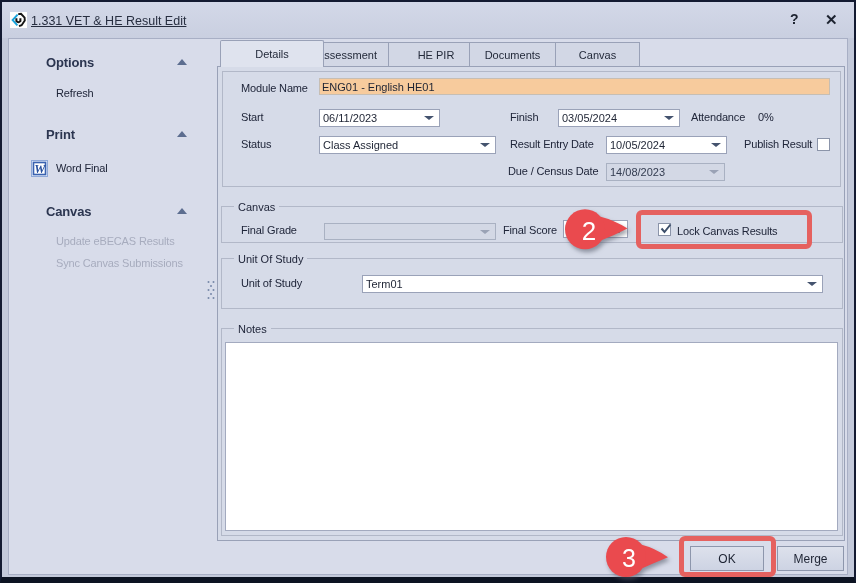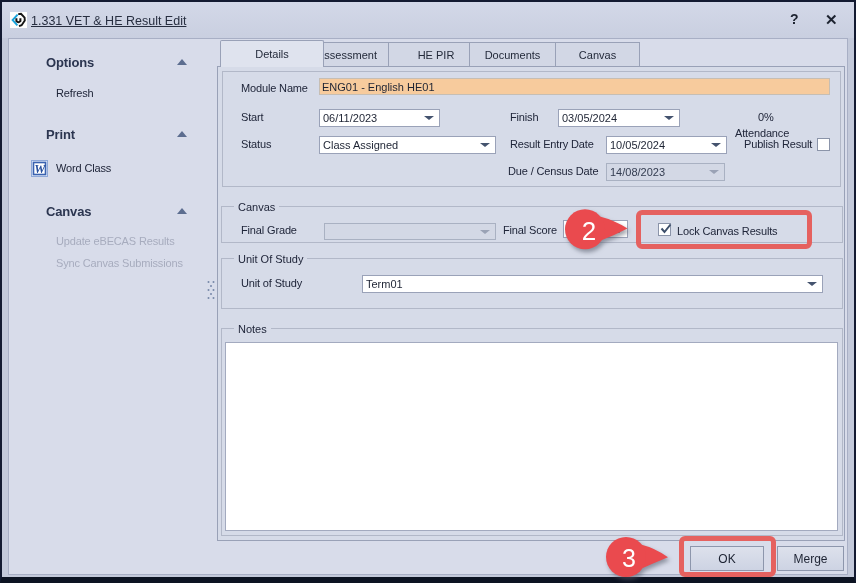--- a/index.html
+++ b/index.html
@@ -58,21 +58,21 @@
 <div class="tri-up" style="left:177px; top:59px;"></div>
 <div class="lbl" style="left:56px; top:88px;">Refresh</div>
 <div class="lbl bold" style="left:46px; top:129px;">Print</div>
 <div class="tri-up" style="left:177px; top:131px;"></div>
 
 <svg style="left:31px; top:160px;" width="17" height="17" viewBox="0 0 17 17">
   <rect x="0.5" y="0.5" width="16" height="16" fill="#dfe8fa" stroke="#8fa8d8"></rect>
   <rect x="2.5" y="2.5" width="12" height="12" fill="#ffffff" stroke="#3a62b0" stroke-width="1.6"></rect>
   <text x="8.7" y="13" font-family="Liberation Serif" font-style="italic" font-weight="bold" font-size="12.5" fill="#274f9e" text-anchor="middle">W</text>
 </svg>
-<div class="lbl" style="left:56px; top:163px;">Word Class</div>
+<div class="lbl" style="left:56px; top:163px;">Word Final</div>
 <div class="lbl bold" style="left:46px; top:206px;">Canvas</div>
 <div class="tri-up" style="left:177px; top:208px;"></div>
 <div class="lbl gray" style="left:56px; top:236px;">Update eBECAS Results</div>
 <div class="lbl gray" style="left:56px; top:258px;">Sync Canvas Submissions</div>
 
 <svg style="left:206px; top:280px;" width="10" height="20" viewBox="0 0 10 20">
   <g fill="#7787a8">
     <circle cx="2.5" cy="2" r="1"></circle>
       <circle cx="7.5" cy="2" r="1"></circle>
     <circle cx="5" cy="6" r="1"></circle>
@@ -94,21 +94,21 @@
 
 <div class="group" style="left:222px; top:71px; width:619px; height:116px; border-color:#b2b8c8;"></div>
 
 <div class="lbl" style="left:241px; top:83px;">Module Name</div>
 <div style="position:absolute; left:319px; top:78px; width:511px; height:17px; background:#f7cb9d; border:1px solid #c6beb4; font-size:11px; color:#1d2333; display:flex; align-items:center; padding-left:2px;">ENG01 - English HE01</div>
 
 <div class="lbl" style="left:241px; top:112px;">Start</div>
 <div class="combo" style="left:319px; top:109px; width:121px; height:18px;">06/11/2023<span class="arr"></span></div>
 <div class="lbl" style="left:510px; top:112px;">Finish</div>
 <div class="combo" style="left:558px; top:109px; width:122px; height:18px;">03/05/2024<span class="arr"></span></div>
-<div class="lbl" style="left:691px; top:128px;margin-left:44px;">Attendance</div>
+<div class="lbl" style="left:691px; top:112px;">Attendance</div>
 <div class="lbl" style="left:758px; top:112px;">0%</div>
 
 <div class="lbl" style="left:241px; top:139px;">Status</div>
 <div class="combo" style="left:319px; top:136px; width:177px; height:18px;">Class Assigned<span class="arr"></span></div>
 <div class="lbl" style="left:510px; top:139px;">Result Entry Date</div>
 <div class="combo" style="left:606px; top:136px; width:121px; height:18px;">10/05/2024<span class="arr"></span></div>
 <div class="lbl" style="left:744px; top:139px;">Publish Result</div>
 <div class="cb" style="left:817px; top:138px;"></div>
 
 <div class="lbl" style="left:508px; top:166px;">Due / Census Date</div>

